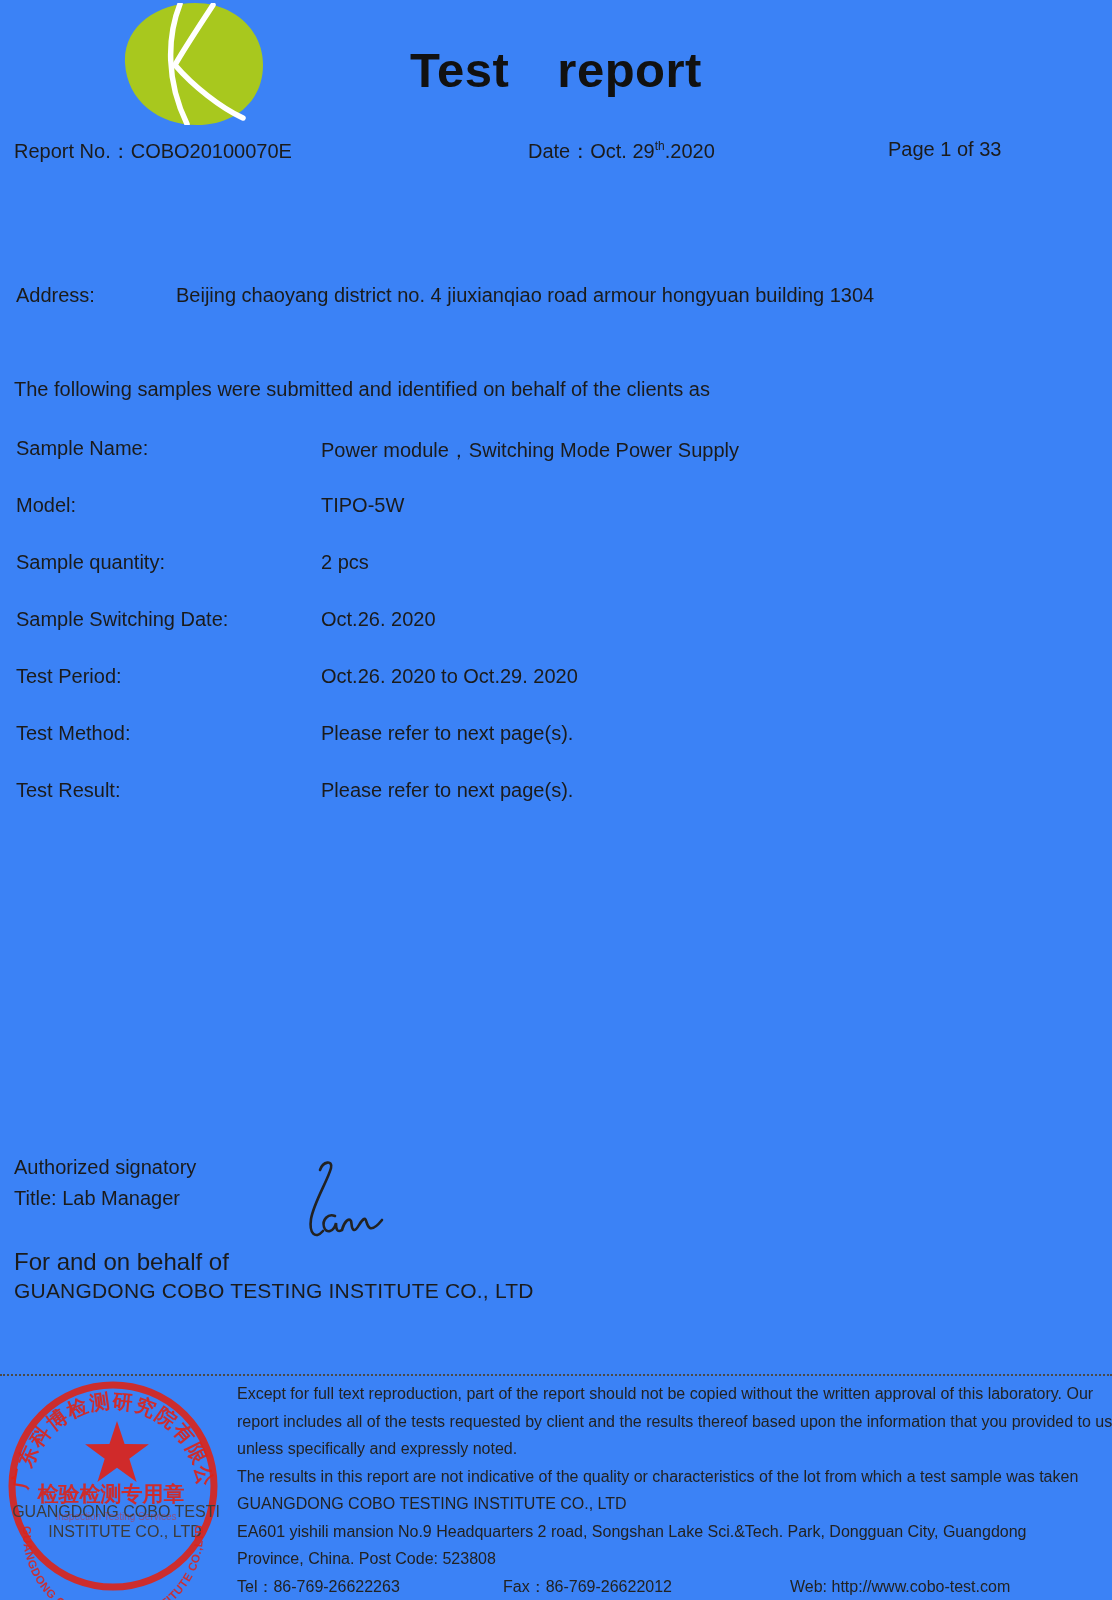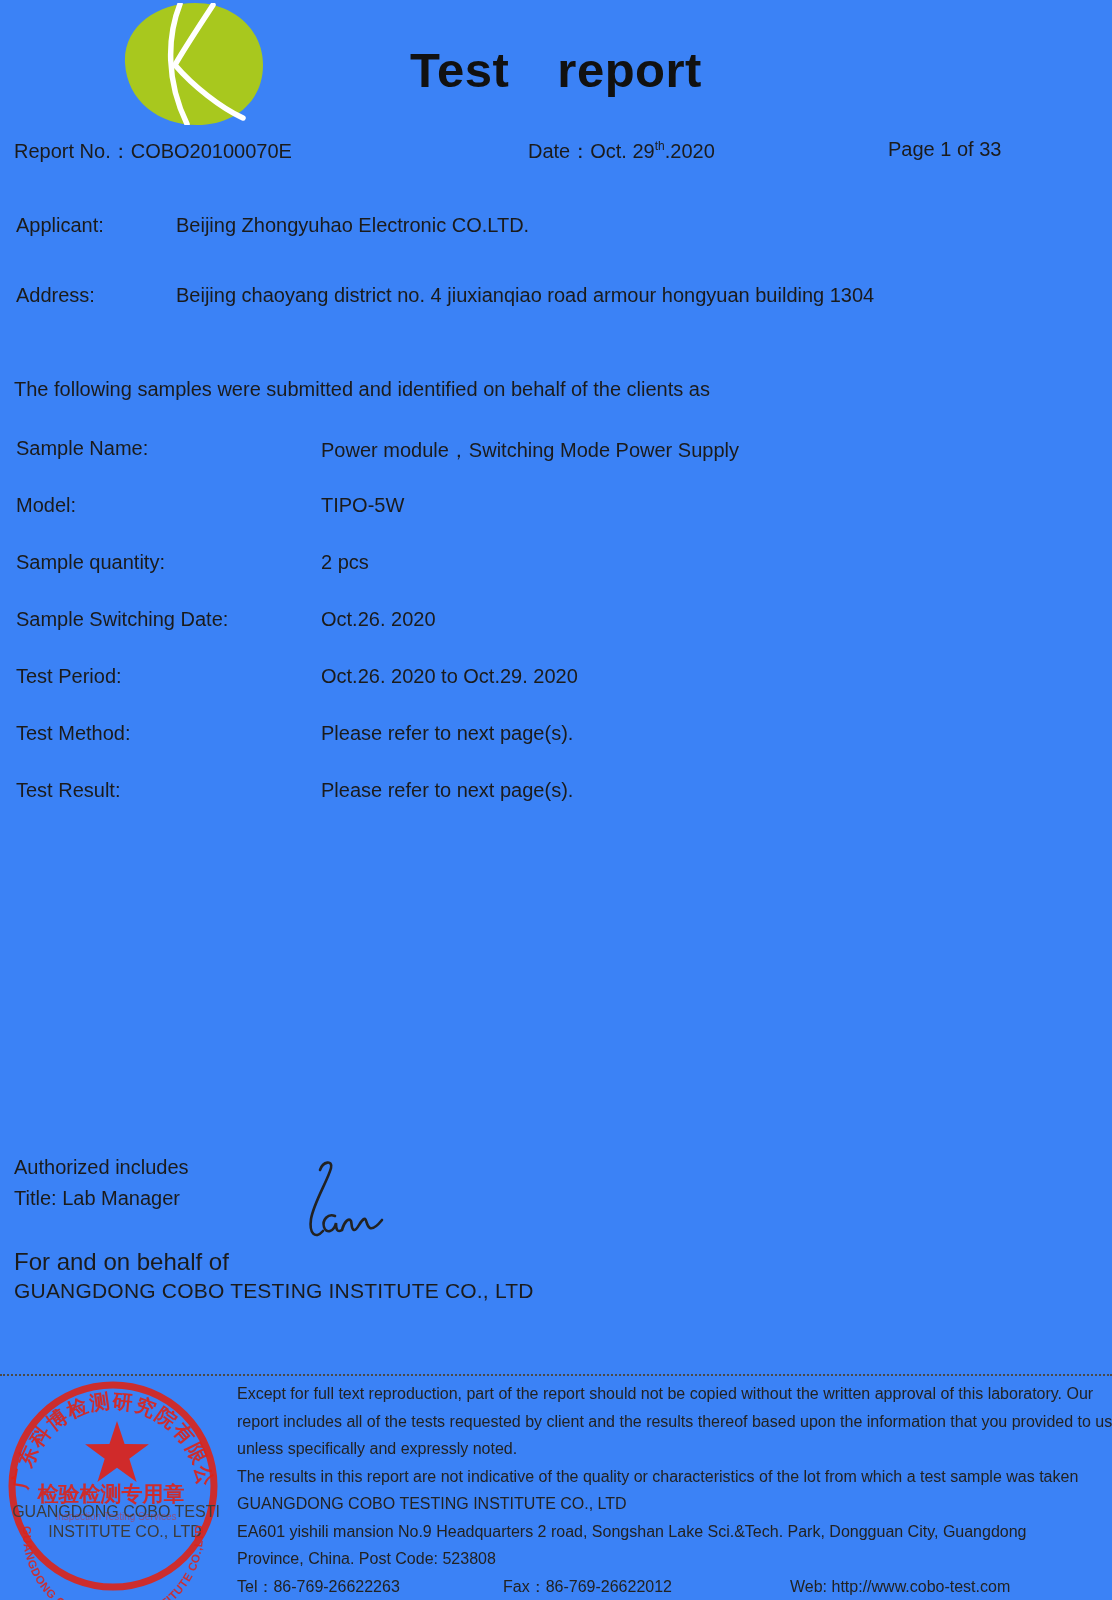--- a/index.html
+++ b/index.html
@@ -63,24 +63,20 @@
   <div class="abs meta">
     <div class="m-report">
       <span>Report No.：</span><span>COBO20100070E</span>
     </div>
     <div class="m-date">
       <span>Date：</span><span>Oct. 29</span><sup>th</sup><span>.2020</span>
     </div>
     <div class="m-page">Page 1 of 33</div>
   </div>
 
-  <div class="abs row" style="top:214px">
-    <span class="lbl">Applicant:</span>
-    <span class="val-near">Beijing Zhongyuhao Electronic CO.LTD.</span>
-  </div>
   <div class="abs row" style="top:284px">
     <span class="lbl">Address:</span>
     <span class="val-near">Beijing chaoyang district no. 4 jiuxianqiao road armour hongyuan building 1304</span>
   </div>
 
   <div class="abs intro">The following samples were submitted and identified on behalf of the clients as</div>
 
   <div class="abs row" style="top:437px">
     <span class="lbl">Sample Name:</span>
     <span class="val-far">Power module，Switching Mode Power Supply</span>
@@ -103,21 +99,21 @@
   </div>
   <div class="abs row" style="top:722px">
     <span class="lbl">Test Method:</span>
     <span class="val-far">Please refer to next page(s).</span>
   </div>
   <div class="abs row" style="top:779px">
     <span class="lbl">Test Result:</span>
     <span class="val-far">Please refer to next page(s).</span>
   </div>
 
-  <div class="abs auth">Authorized includes</div>
+  <div class="abs auth">Authorized signatory</div>
   <div class="abs title-line">Title: Lab Manager</div>
   <div class="abs sig" aria-label="Sam">
     <svg width="125" height="95" viewBox="0 0 125 95" xmlns="http://www.w3.org/2000/svg">
       <path d="M 42,14 C 45,5 55,4 53,12 C 50,24 36,46 33,63 C 31,77 37,84 45,75" fill="none" stroke="#222" stroke-width="2.6" stroke-linecap="round"></path>
       <path d="M 57,60 C 50,57 44,64 46,71 C 48,78 56,76 58,67 C 58,73 59,77 64,74" fill="none" stroke="#222" stroke-width="2.6" stroke-linecap="round"></path>
       <path d="M 64,74 C 66,66 71,61 73,65 C 74,68 73,73 76,74 C 79,75 82,65 86,63 C 89,62 88,70 92,72 C 95,73 100,69 104,64" fill="none" stroke="#222" stroke-width="2.6" stroke-linecap="round"></path>
     </svg>
   </div>
   <div class="abs behalf">For and on behalf of</div>
   <div class="abs company-line">GUANGDONG COBO TESTING INSTITUTE CO., LTD</div>

